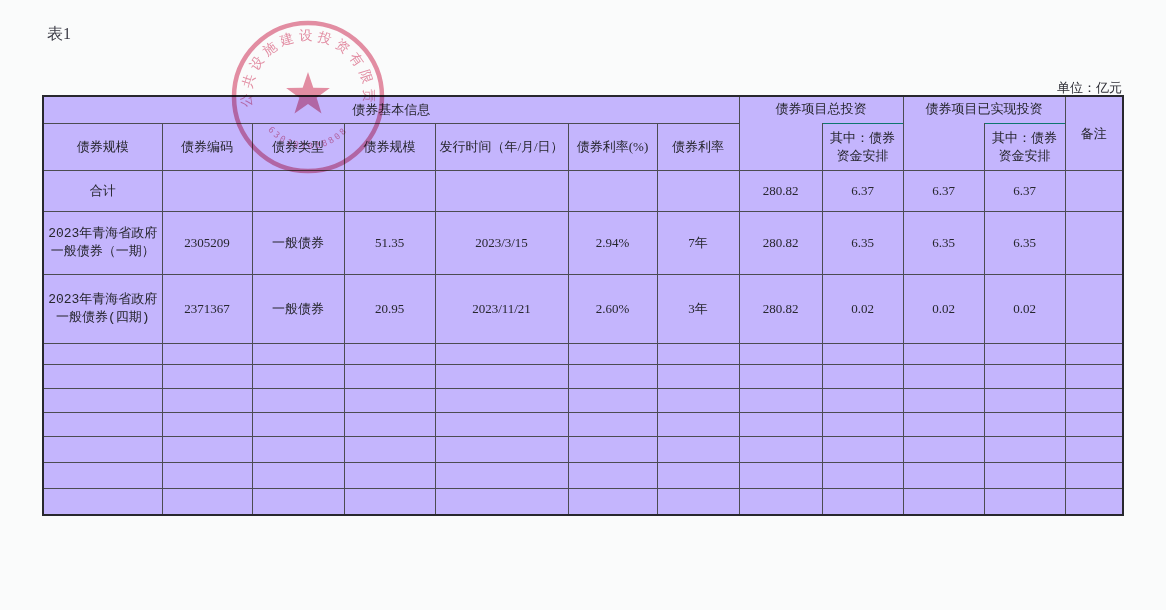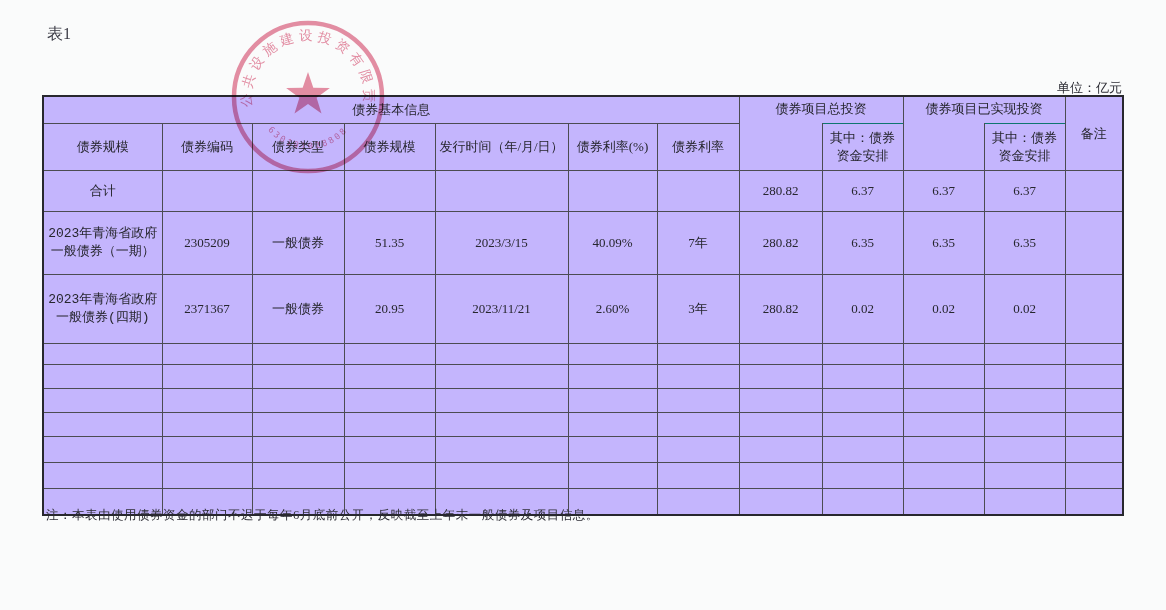--- a/index.html
+++ b/index.html
@@ -132,21 +132,21 @@
         <td class="ar">6.37</td>
         <td class="ar">6.37</td>
         <td></td>
       </tr>
       <tr class="row-bond1">
         <td class="name-cell">2023年青海省政府一般债券（一期）</td>
         <td class="al">2305209</td>
         <td class="al">一般债券</td>
         <td class="ar">51.35</td>
         <td class="al">2023/3/15</td>
-        <td class="ar">40.09%</td>
+        <td class="ar">2.94%</td>
         <td class="al">7年</td>
         <td class="ar">280.82</td>
         <td class="ar">6.35</td>
         <td class="ar">6.35</td>
         <td class="ar">6.35</td>
         <td></td>
       </tr>
       <tr class="row-bond2">
         <td class="name-cell">2023年青海省政府一般债券(四期)</td>
         <td class="al">2371367</td>
@@ -255,21 +255,20 @@
           <td></td>
           <td></td>
           <td></td>
           <td></td>
           <td></td>
           <td></td>
         </tr>
     </tbody>
   </table>
 
-  <div class="footnote">注：本表由使用债券资金的部门不迟于每年6月底前公开，反映截至上年末一般债券及项目信息。</div>
 
   <svg class="stamp" viewBox="0 0 172 178" xmlns="http://www.w3.org/2000/svg">
     <defs>
       <path id="arcTop" d="M 30.9 103.8 A 57 57 0 1 1 141.1 103.8" fill="none"></path>
       <path id="arcBottom" d="M 43.4 118.8 A 52 52 0 0 0 128.6 118.8" fill="none"></path>
       <filter id="inkblur">
           <feGaussianBlur stdDeviation="0.5"></feGaussianBlur>
         </filter>
     </defs>
     <g filter="url(#inkblur)">

